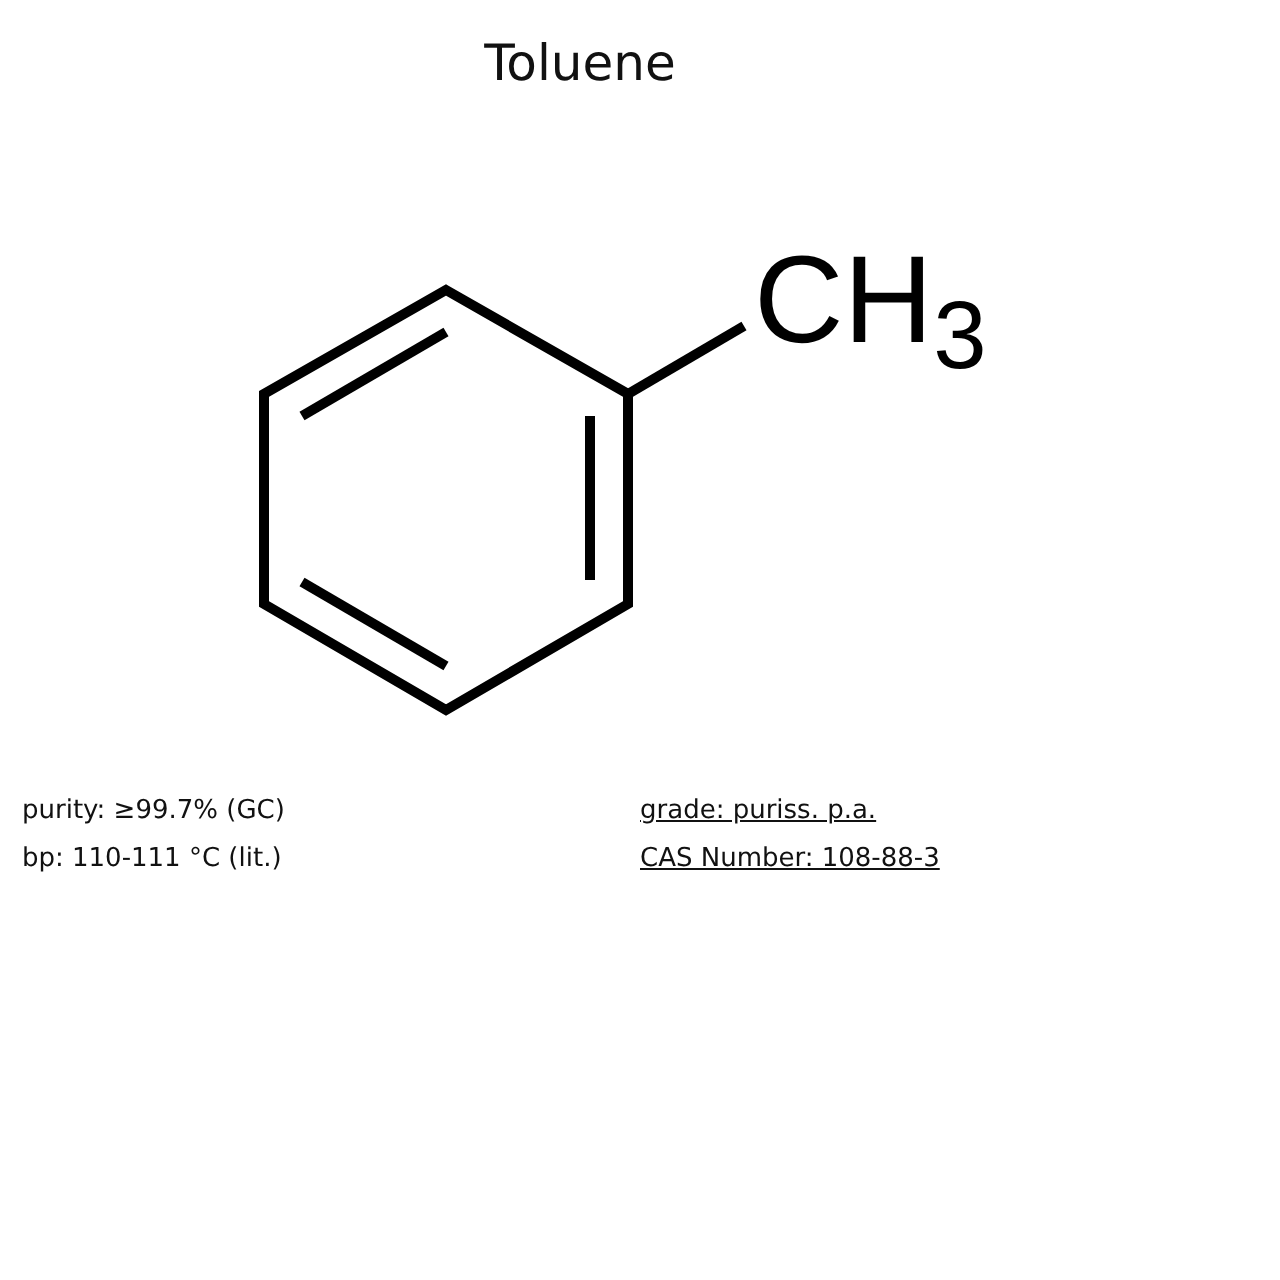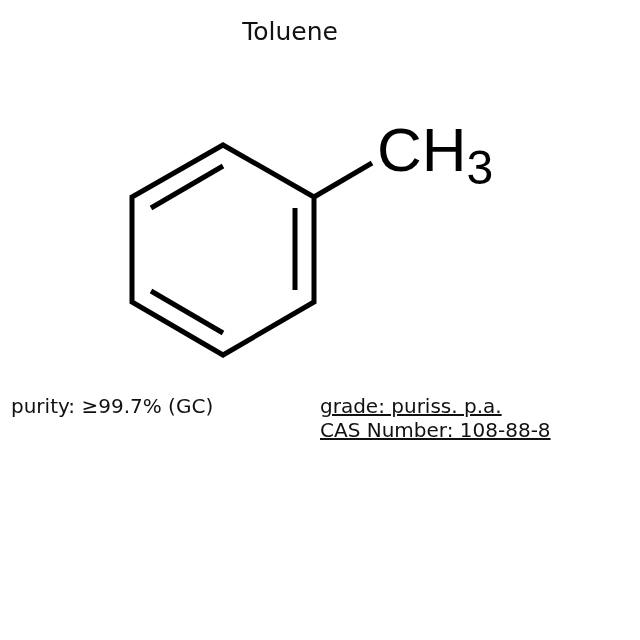--- a/index.html
+++ b/index.html
@@ -1,19 +1,19 @@
 <!DOCTYPE html>
 <html><head>
 <meta charset="utf-8">
 <style>
   html, body { margin: 0; padding: 0; background: #ffffff; }
   body { width: 640px; height: 640px; position: relative; overflow: hidden; font-family: "DejaVu Sans", sans-serif; color: #111; }
   .title { position: absolute; top: 17px; left: 0; width: 580px; text-align: center; font-size: 25px; }
   .structure { position: absolute; left: 0; top: 0; }
-  .prop { position: absolute; font-size: 20px; line-height: 24px; white-space: nowrap; }
+  .prop { position: absolute; font-size: 13px; line-height: 24px; white-space: nowrap; }
   .col-left { left: 11px; top: 394px; }
   .col-right { left: 320px; top: 394px; text-decoration: underline; }
 </style>
 </head>
 <body>
 
 <div class="title">Toluene</div>
 
 <svg class="structure" width="640" height="640" viewBox="0 0 640 640">
   <g stroke="#000" stroke-width="5" fill="none" stroke-linejoin="miter" stroke-linecap="butt">
@@ -24,18 +24,19 @@
     <line x1="295" y1="208" x2="295" y2="290"></line>
     <line x1="151" y1="291" x2="223" y2="333"></line>
 
     <line x1="314" y1="197" x2="372" y2="163"></line>
   </g>
   <text x="377" y="171" font-family="Liberation Sans, sans-serif" font-size="62" fill="#000"><tspan>CH</tspan><tspan dy="13" font-size="48">3</tspan></text>
 </svg>
 
 <div class="prop col-left">
   <div>purity: ≥99.7% (GC)</div>
+  <div>bp: 110-111 °C (lit.)</div>
 </div>
 
 <div class="prop col-right">
   <div>grade: puriss. p.a.</div>
-  <div>CAS Number: 108-88-8</div>
+  <div>CAS Number: 108-88-3</div>
 </div>
 
 </body></html>

